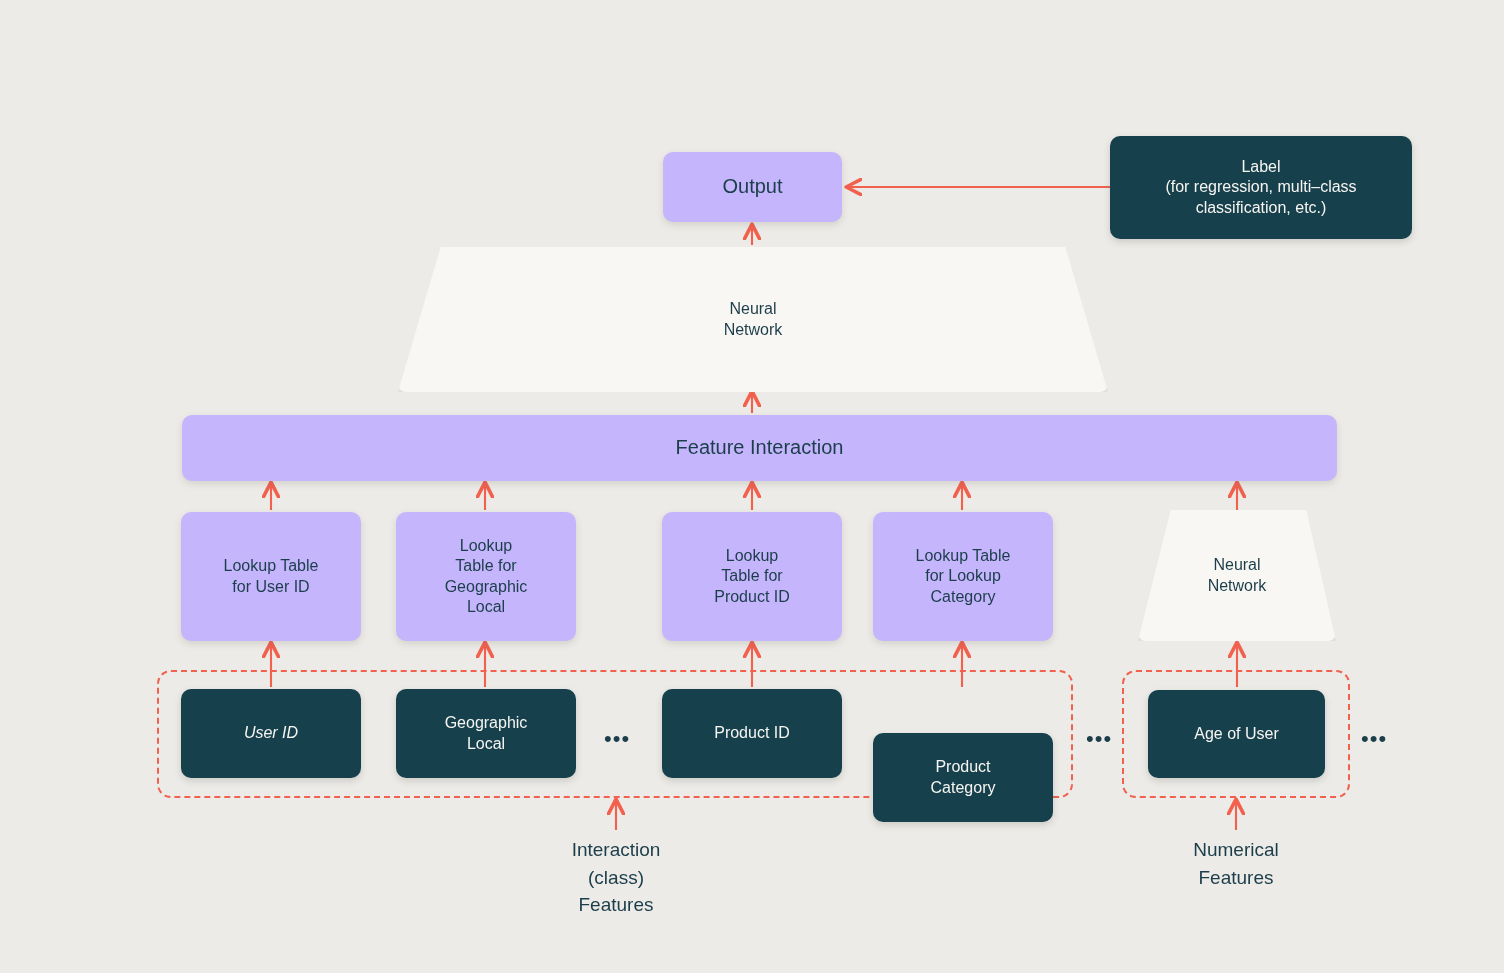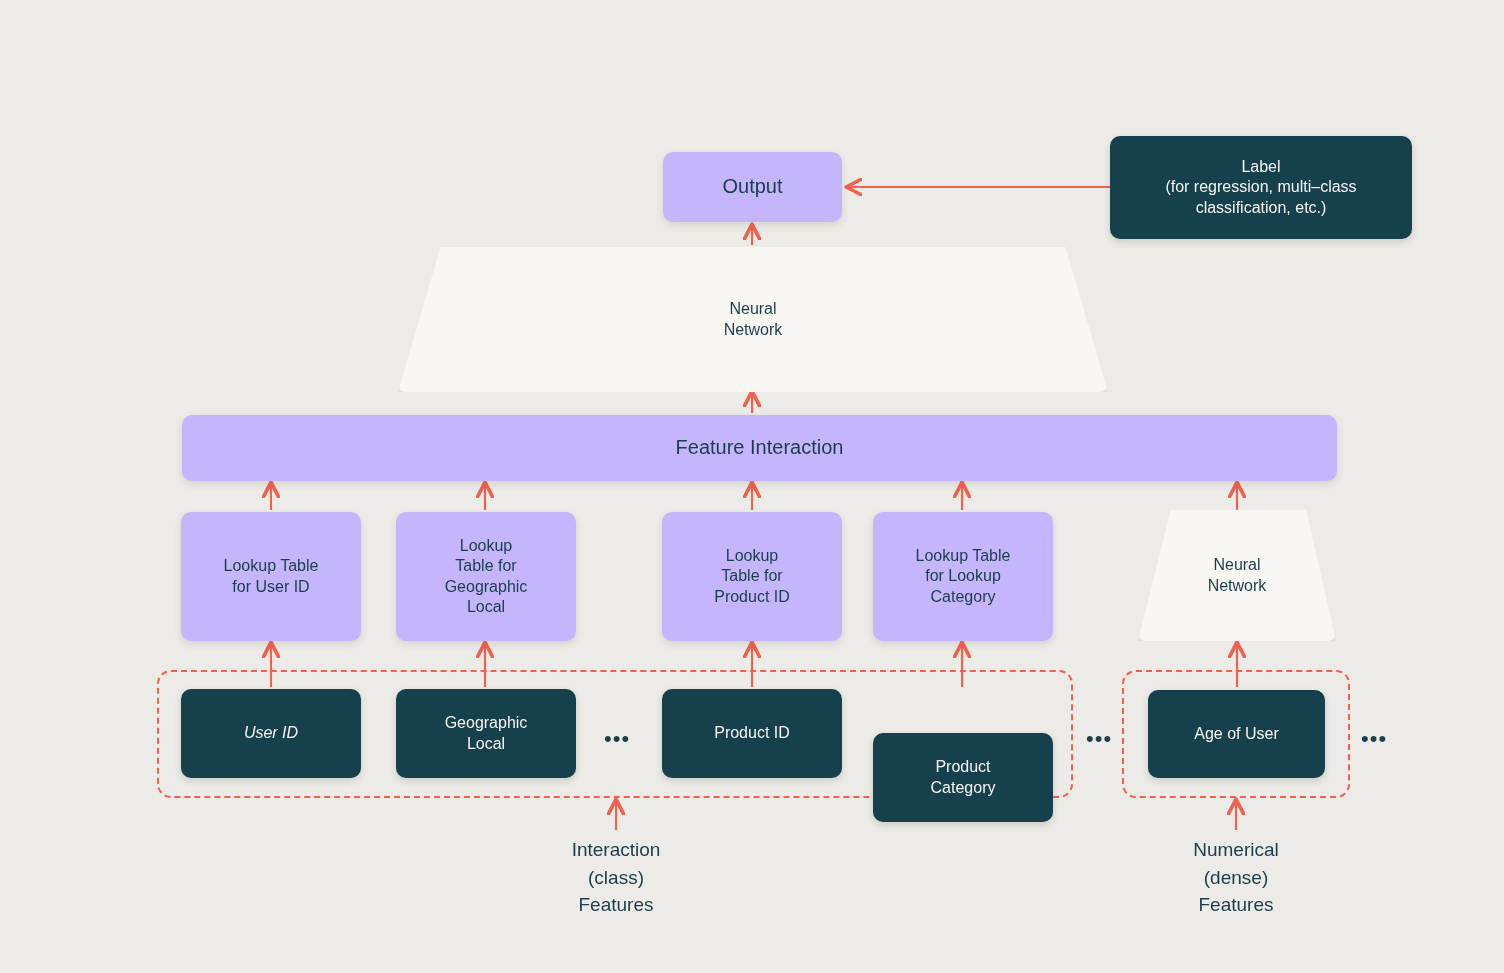--- a/index.html
+++ b/index.html
@@ -201,17 +201,16 @@
   <div class="ellipsis" style="left:1361px; top:728px;">•••</div>
 
   <div class="caption" style="left:466px; top:836px; width:300px;">
     <div>Interaction</div>
     <div>(class)</div>
     <div>Features</div>
   </div>
 
   <div class="caption" style="left:1086px; top:836px; width:300px;">
     <div>Numerical</div>
-    <div>(dense)</div>
     <div>Features</div>
   </div>
 
 </div>
 
 </body></html>

